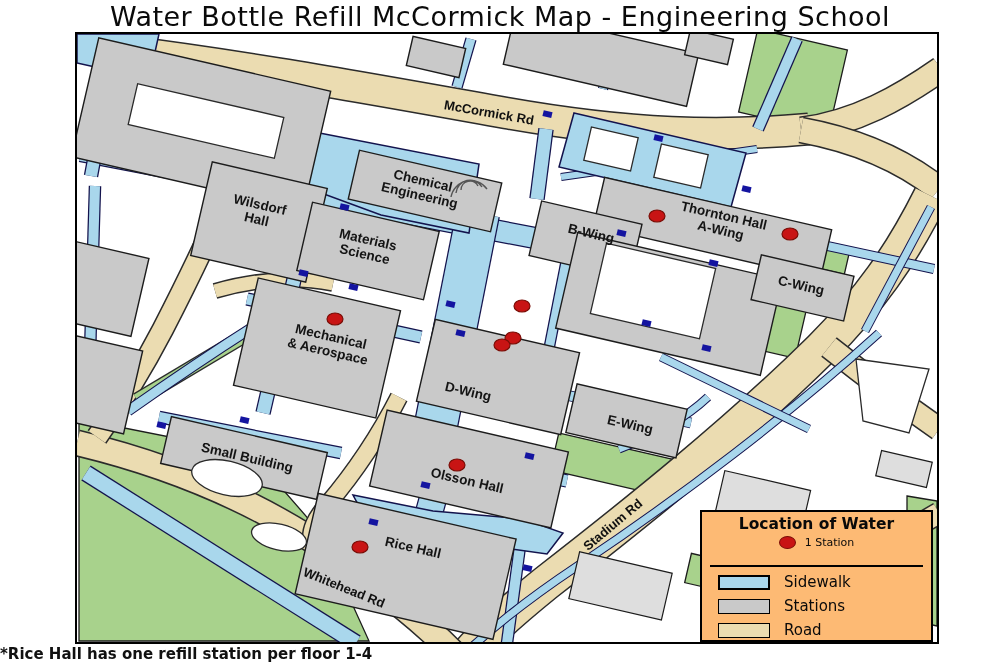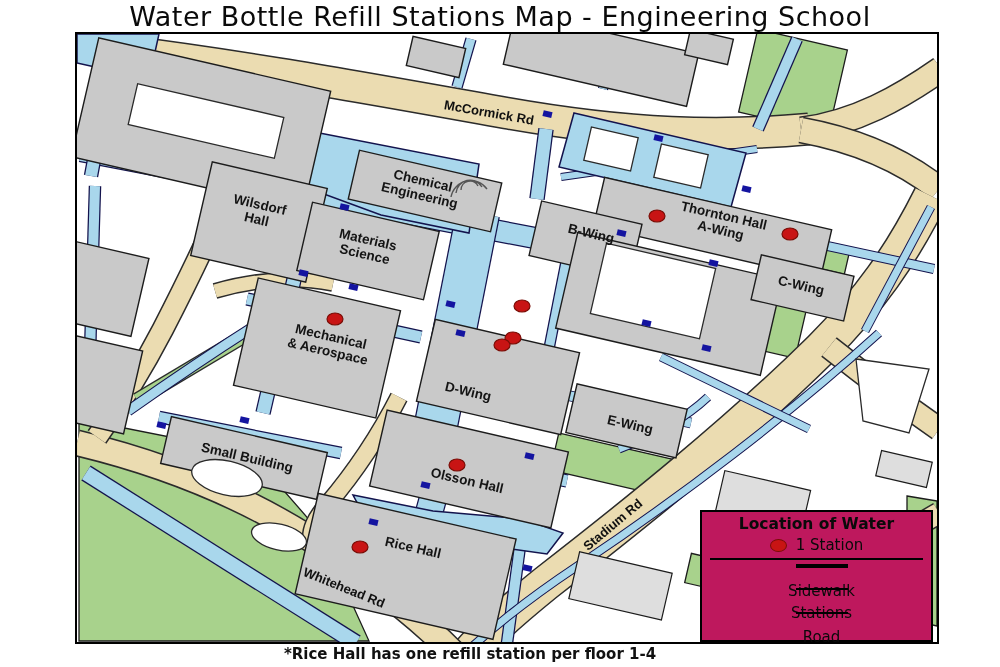--- a/index.html
+++ b/index.html
@@ -1,54 +1,54 @@
 <!DOCTYPE html>
 <html style="--sidewalk: #A9D7EC; --building: #C9C9C9; --parking: #A8D28C; --road: #EBDCB1; --station: #C81414; --door: #1414A0;"><head>
 <meta charset="utf-8">
 <style>
   html,body{margin:0;padding:0;background:#ffffff;}
   body{width:1000px;height:667px;position:relative;font-family:"DejaVu Sans","Liberation Sans",sans-serif;overflow:hidden;}
   .page-title{position:absolute;top:1px;left:0;width:1000px;text-align:center;
     font-size:27px;font-weight:500;color:#0a0a0a;letter-spacing:.5px;white-space:nowrap;}
   .map-wrap{position:absolute;left:75px;top:32px;width:860px;height:608px;border:2px solid #000;background:#fff;}
   .map-wrap svg{display:block;}
-  .footnote{position:absolute;left:0;top:645px;width:940px;text-align:center;
+  .footnote{position:absolute;left:0;top:645px;width:940px;text-align:left;
     font-size:15px;font-weight:bold;color:#111;}
   
   .road-o{fill:none;stroke:#2b2b2b;stroke-linecap:butt;}
   .road-f{fill:none;stroke:var(--road);stroke-linecap:butt;}
   .sw-o{fill:none;stroke:#13134d;stroke-linecap:butt;}
   .sw-f{fill:none;stroke:var(--sidewalk);stroke-linecap:butt;}
   .gr-f{fill:none;stroke:var(--parking);stroke-linecap:butt;}
   .swpoly{fill:var(--sidewalk);stroke:#13134d;stroke-width:1.5;}
   .bldg{fill:var(--building);stroke:#1c1c1c;stroke-width:1.4;}
   .bldg-lt{fill:#dedede;stroke:#1c1c1c;stroke-width:1.2;}
   .park{fill:var(--parking);stroke:#1c1c1c;stroke-width:1.3;}
   .white-cut{fill:#ffffff;stroke:#2a2a2a;stroke-width:1.3;}
   .door{fill:var(--door);stroke:none;}
   .bldg-label{font-family:"Liberation Sans",sans-serif;font-weight:bold;font-size:13.5px;fill:#141414;text-anchor:middle;}
   .road-label{font-family:"Liberation Sans",sans-serif;font-weight:bold;font-size:13px;fill:#101010;text-anchor:middle;}
   .station{fill:var(--station);stroke:#7a0d06;stroke-width:1.2;}
   
-  .legend{position:absolute;left:700px;top:510px;width:233px;height:132px;background:#be185d;
+  .legend{position:absolute;left:700px;top:510px;width:233px;height:132px;background:#fdba74;
     border:2px solid #000;box-sizing:border-box;padding:4px 6px 2px 6px;}
   .legend-title{font-size:15.5px;font-weight:bold;text-align:center;line-height:17px;color:#0a0a0a;}
-  .legend-station{display:flex;align-items:center;justify-content:center;gap:9px;margin:3px 0 4px 0;
-    font-size:15px;font-weight:500;color:#0a0a0a;}
+  .legend-station{display:flex;align-items:center;justify-content:center;gap:9px;margin:3px 0 16px 0;
+    font-size:11px;font-weight:500;color:#0a0a0a;}
   .legend-dot{width:15px;height:11px;border-radius:50%;background:var(--station);border:1px solid #7a0d06;}
   .legend-divider{border:none;border-top:2px solid #000;margin:0 2px 4px 2px;}
-  .legend-row{display:flex;align-items:center;gap:14px;height:22px;margin:2px 0 2px 10px;flex-direction:column;}
+  .legend-row{display:flex;align-items:center;gap:14px;height:22px;margin:2px 0 2px 10px;}
   .legend-swatch{width:52px;height:15px;border:1.4px solid #000;box-sizing:border-box;}
   .legend-row.first .legend-swatch{border-width:2px;}
   .legend-label{font-size:15px;color:#0a0a0a;font-weight:500;}
 </style>
 </head>
 <body>
 
-<div class="page-title">Water Bottle Refill Stations Map - Engineering School</div>
+<div class="page-title">Water Bottle Refill McCormick Map - Engineering School</div>
 
 <div class="map-wrap">
 <svg id="map-svg" width="860" height="608" viewBox="76 33 860 608">
   <defs>
 
     <path id="r-mccormick" d="M 74,44 C 230,62 370,88 505,112 C 630,134 720,136 808,128"></path>
     <path id="r-fork-up" d="M 800,129 C 855,122 900,96 940,68"></path>
     <path id="r-fork-down" d="M 800,129 C 860,140 905,162 938,188"></path>
     <path id="r-stadium" d="M 930,195 C 900,255 868,300 820,348 C 735,432 635,512 545,582 C 508,612 478,638 462,660"></path>
     <path id="r-whitehead" d="M 76,442 C 185,468 268,508 335,555 C 382,590 425,622 458,658"></path>

